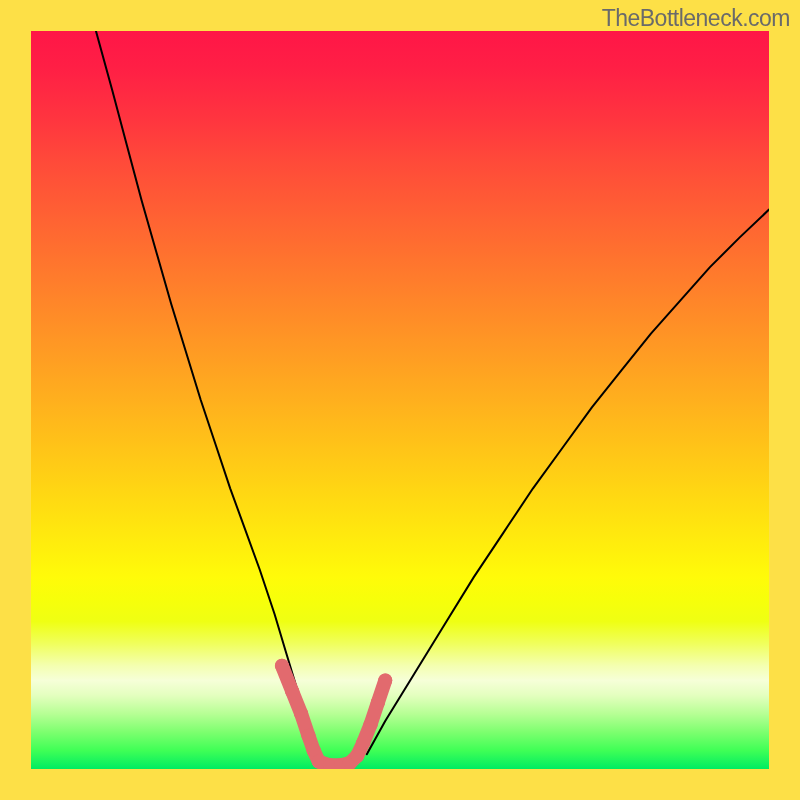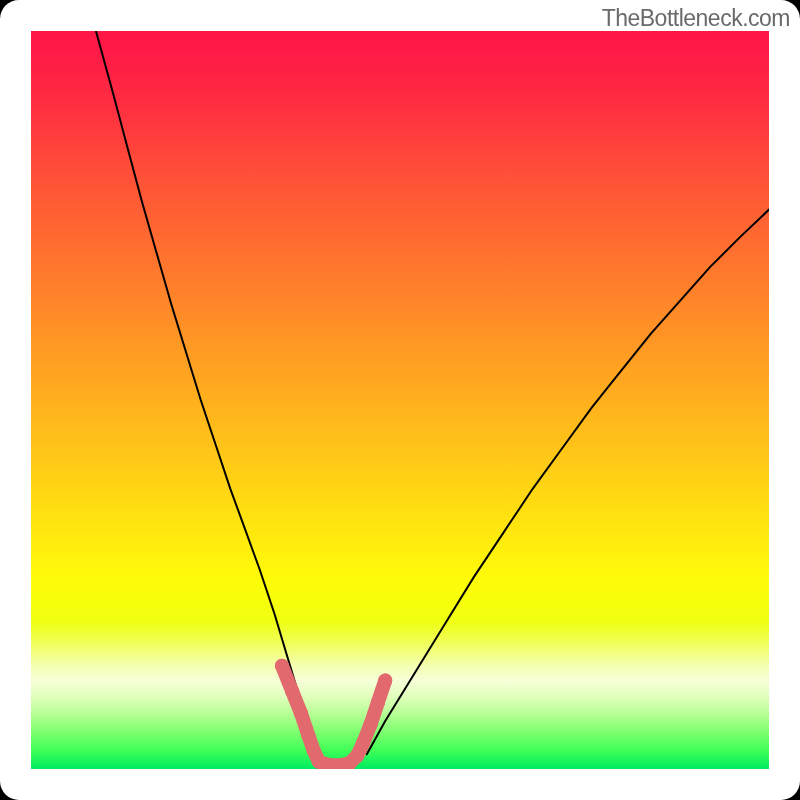--- a/index.html
+++ b/index.html
@@ -10,22 +10,21 @@
     overflow: hidden;
     background: #000;
     font-family: Arial, Helvetica, sans-serif;
   }
   .frame {
     position: absolute;
     top: 0;
     left: 0;
     width: 800px;
     height: 800px;
-    background: #ffffff;
-    border-radius: 19px;
+    background: #fde047;
   }
   .plot {
     position: absolute;
     top: 31px;
     left: 31px;
     width: 738px;
     height: 738px;
     
     background: linear-gradient(
       to bottom,

